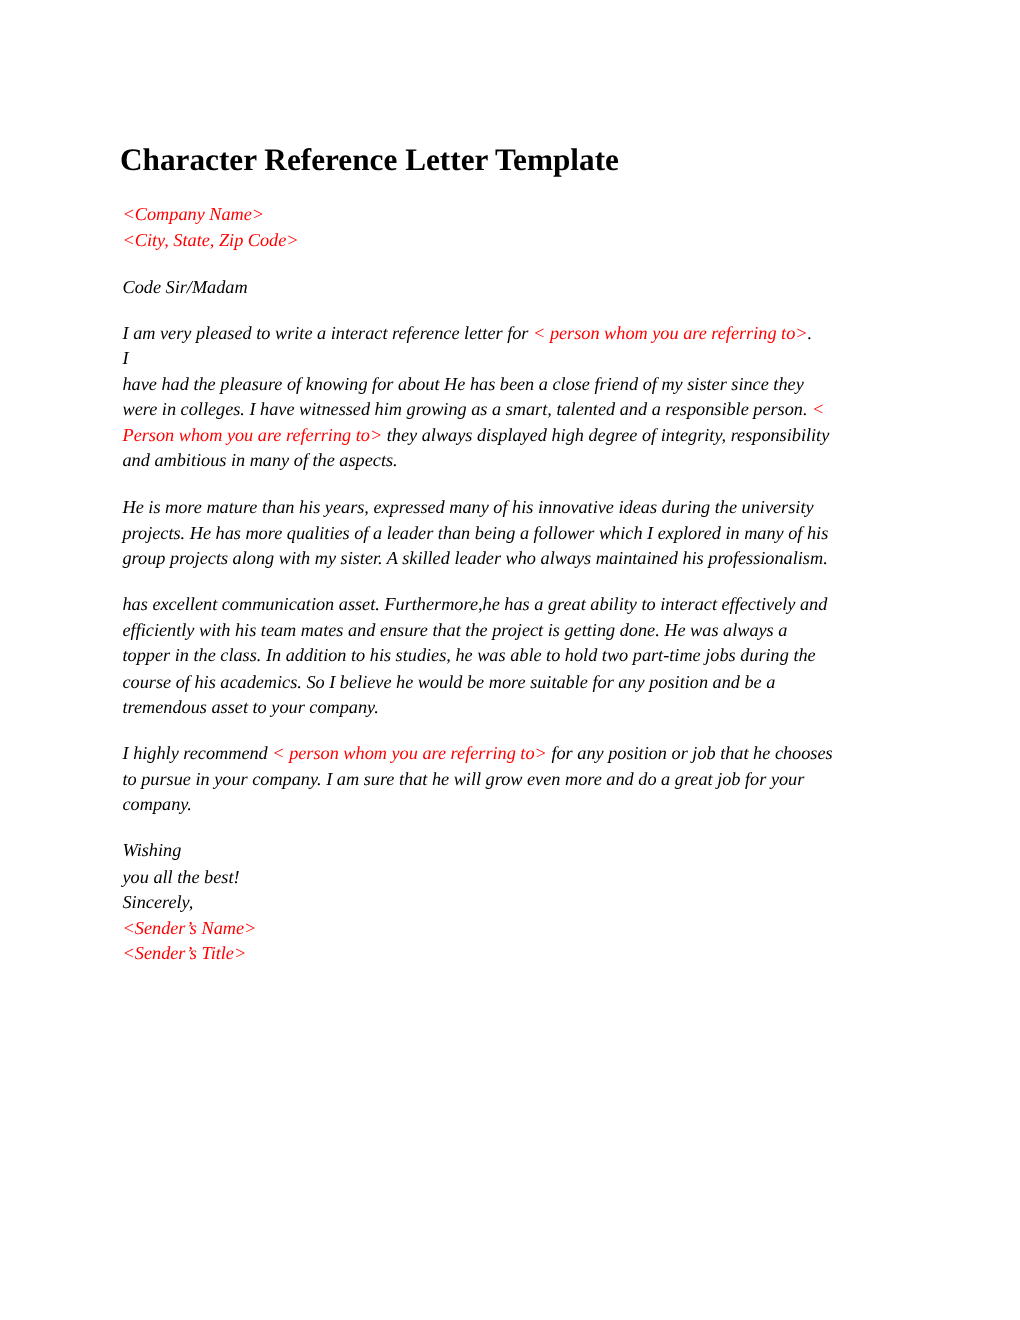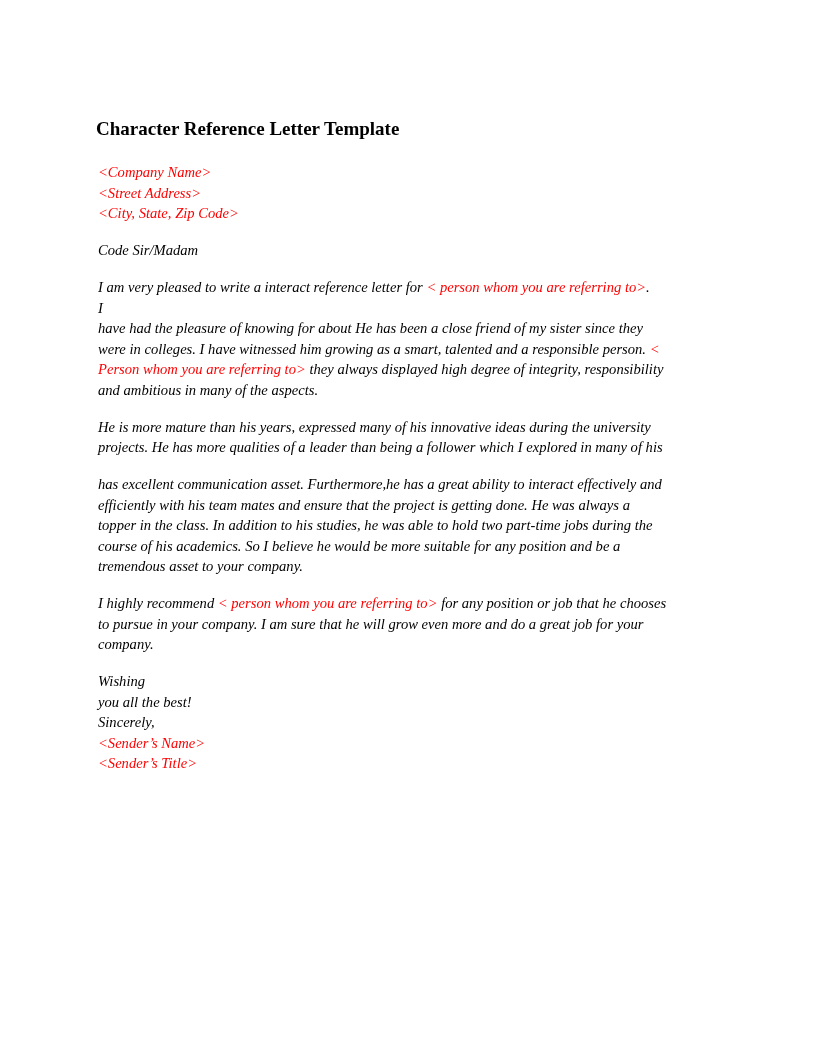--- a/index.html
+++ b/index.html
@@ -17,21 +17,21 @@
       position: absolute;
       left: 96px;
       top: 115px;
       width: 630px;
       font-family: "Liberation Serif", "DejaVu Serif", serif;
       color: #000000;
     }
     .title {
       font-family: "Liberation Serif", "DejaVu Serif", serif;
       font-weight: bold;
-      font-size: 19px;
+      font-size: 25px;
       line-height: 28px;
       margin: 0 0 20px 0;
       color: #000;
     }
     .line, .para {
       font-style: italic;
       font-size: 14.6px;
       line-height: 18.5px;
       margin: 2px;
       white-space: nowrap;
@@ -40,40 +40,40 @@
     .ph { color: #ff0000; }
   </style>
 </head>
 <body>
 
 <div class="page">
   <h1 class="title">Character Reference Letter Template</h1>
 
   <div class="block">
     <p class="line ph">&lt;Company Name&gt;</p>
-    <p class="line ph">&lt;Street Address&gt;</p>
     <p class="line ph">&lt;City, State, Zip Code&gt;</p>
   </div>
 
   <div class="block">
     <p class="line">Code Sir/Madam</p>
   </div>
 
   <div class="block">
     <p class="line"><span>I am very pleased to write a interact reference letter for </span><span class="ph">&lt; person whom you are referring to&gt;</span><span>.</span></p>
     <p class="line">I</p>
     <p class="line">have had the pleasure of knowing for about He has been a close friend of my sister since they</p>
     <p class="line"><span>were in colleges. I have witnessed him growing as a smart, talented and a responsible person. </span><span class="ph">&lt;</span></p>
     <p class="line"><span class="ph">Person whom you are referring to&gt;</span><span> they always displayed high degree of integrity, responsibility</span></p>
     <p class="line">and ambitious in many of the aspects.</p>
   </div>
 
   <div class="block">
     <p class="line">He is more mature than his years, expressed many of his innovative ideas during the university</p>
     <p class="line">projects. He has more qualities of a leader than being a follower which I explored in many of his</p>
+    <p class="line">group projects along with my sister. A skilled leader who always maintained his professionalism.</p>
   </div>
 
   <div class="block">
     <p class="line">has excellent communication asset. Furthermore,he has a great ability to interact effectively and</p>
     <p class="line">efficiently with his team mates and ensure that the project is getting done. He was always a</p>
     <p class="line">topper in the class. In addition to his studies, he was able to hold two part-time jobs during the</p>
     <p class="line">course of his academics. So I believe he would be more suitable for any position and be a</p>
     <p class="line">tremendous asset to your company.</p>
   </div>
 

